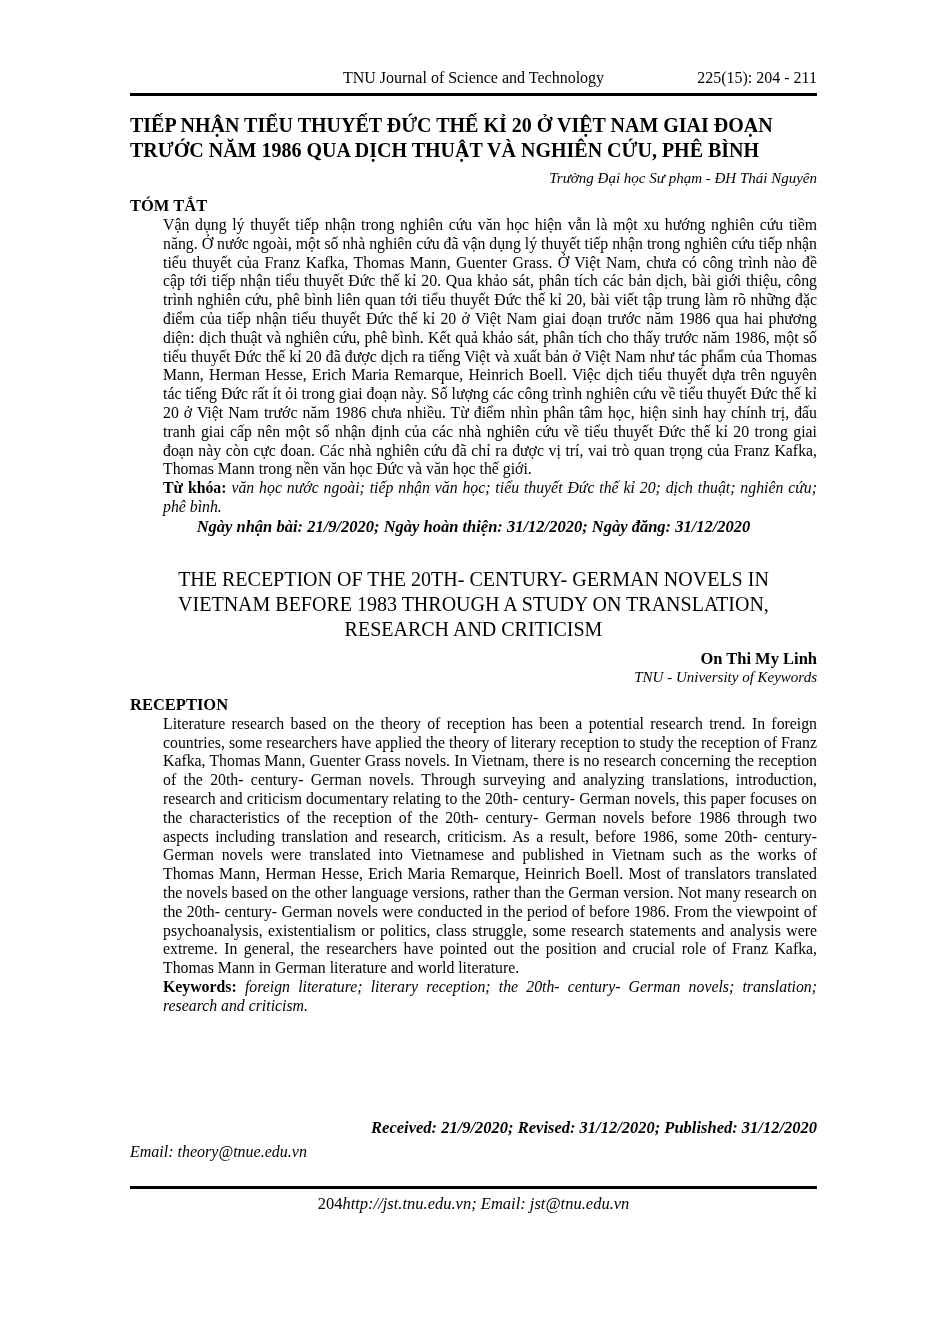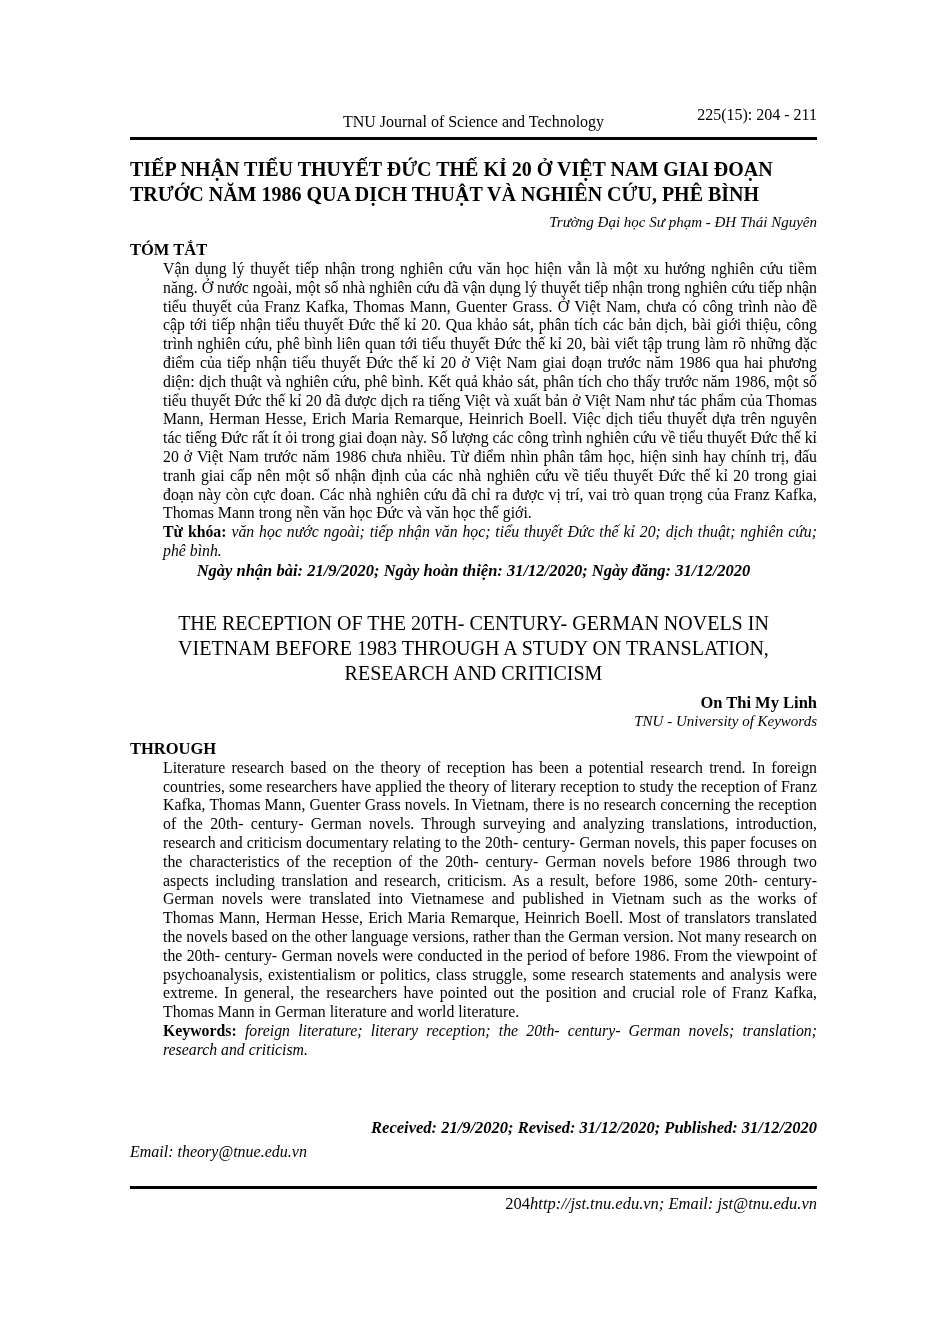--- a/index.html
+++ b/index.html
@@ -4,22 +4,22 @@
 <style>
   html, body { margin: 0; padding: 0; }
   body {
     width: 943px; height: 1333px;
     background: #ffffff; color: #000000;
     font-family: "Liberation Serif", serif;
     position: relative; overflow: hidden;
   }
   .content { margin-left: 130px; margin-right: 126px; }
 
-  .jheader { position: relative; padding-top: 112px; font-size: 16px; line-height: 20px; text-align: center; }
-  .jissue { position: absolute; right: 0; bottom: 7px; }
+  .jheader { position: relative; padding-top: 68px; font-size: 16px; line-height: 20px; text-align: center; }
+  .jissue { position: absolute; right: 0; bottom: 0; }
   .top-rule { height: 3px; background: #000; margin-top: 5px; }
 
   .vi-title { margin: 17px 0 0 0; font-size: 20px; line-height: 25px; font-weight: bold; }
   .en-title { margin: 30px 0 0 0; text-align: center; font-size: 20px; line-height: 25px; font-weight: normal; }
   .title-line { display: block; }
 
   .byline { text-align: right; margin-top: 7px; }
   .byline .author { font-weight: bold; font-size: 16.5px; line-height: 20px; }
   .byline .affil { font-style: italic; font-size: 15px; line-height: 17px; }
 
@@ -27,21 +27,21 @@
   .indented { margin-left: 33px; }
   p.just { margin: 0; text-align: justify; font-size: 15.8px; line-height: 18.8px; }
   .kw-label { font-weight: bold; font-style: normal; }
   .kw-text { font-style: italic; }
 
   .dates { text-align: center; font-weight: bold; font-style: italic; font-size: 16.5px; line-height: 20px; }
 
   .received { position: absolute; top: 1118px; left: 130px; right: 126px; text-align: right; font-weight: bold; font-style: italic; font-size: 16.5px; }
   .email-note { position: absolute; top: 1143px; left: 130px; font-style: italic; font-size: 16px; }
   .foot-rule { position: absolute; top: 1186px; left: 130px; right: 126px; height: 3px; background: #000; }
-  .pagefooter { position: absolute; top: 1194px; left: 130px; right: 126px; display: flex; justify-content: flex-end; font-size: 16.5px; }
+  .pagefooter { position: absolute; top: 1194px; left: 130px; right: 126px; display: flex; justify-content: center; font-size: 16.5px; }
   .pagefooter .site { font-style: italic; }
 </style>
 </head>
 <body>
 
 <div class="content">
 
   <div class="jheader">
     <span>TNU Journal of Science and Technology</span>
     <span class="jissue">225(15): 204 - 211</span>
@@ -69,21 +69,21 @@
     <span class="title-line">THE RECEPTION OF THE 20TH- CENTURY- GERMAN NOVELS IN</span>
     <span class="title-line">VIETNAM BEFORE 1983 THROUGH A STUDY ON TRANSLATION,</span>
     <span class="title-line">RESEARCH AND CRITICISM</span>
   </h2>
 
   <div class="byline">
     <div class="author">On Thi My Linh</div>
     <div class="affil">TNU - University of Keywords</div>
   </div>
 
-  <div class="sec-head">THROUGH</div>
+  <div class="sec-head">RECEPTION</div>
   <div class="indented">
     <p class="just">Literature research based on the theory of reception has been a potential research trend. In foreign countries, some researchers have applied the theory of literary reception to study the reception of Franz Kafka, Thomas Mann, Guenter Grass novels. In Vietnam, there is no research concerning the reception of the 20th- century- German novels. Through surveying and analyzing translations, introduction, research and criticism documentary relating to the 20th- century- German novels, this paper focuses on the characteristics of the reception of the 20th- century- German novels before 1986 through two aspects including translation and research, criticism. As a result, before 1986, some 20th- century- German novels were translated into Vietnamese and published in Vietnam such as the works of Thomas Mann, Herman Hesse, Erich Maria Remarque, Heinrich Boell. Most of translators translated the novels based on the other language versions, rather than the German version. Not many research on the 20th- century- German novels were conducted in the period of before 1986. From the viewpoint of psychoanalysis, existentialism or politics, class struggle, some research statements and analysis were extreme. In general, the researchers have pointed out the position and crucial role of Franz Kafka, Thomas Mann in German literature and world literature.</p>
     <p class="just"><span class="kw-label">Keywords:</span> <span class="kw-text">foreign literature; literary reception; the 20th- century- German novels; translation; research and criticism.</span></p>
   </div>
 
 </div>
 
 <div class="received">Received: 21/9/2020; Revised: 31/12/2020; Published: 31/12/2020</div>
 <div class="email-note">Email: theory@tnue.edu.vn</div>
 <div class="foot-rule"></div>

